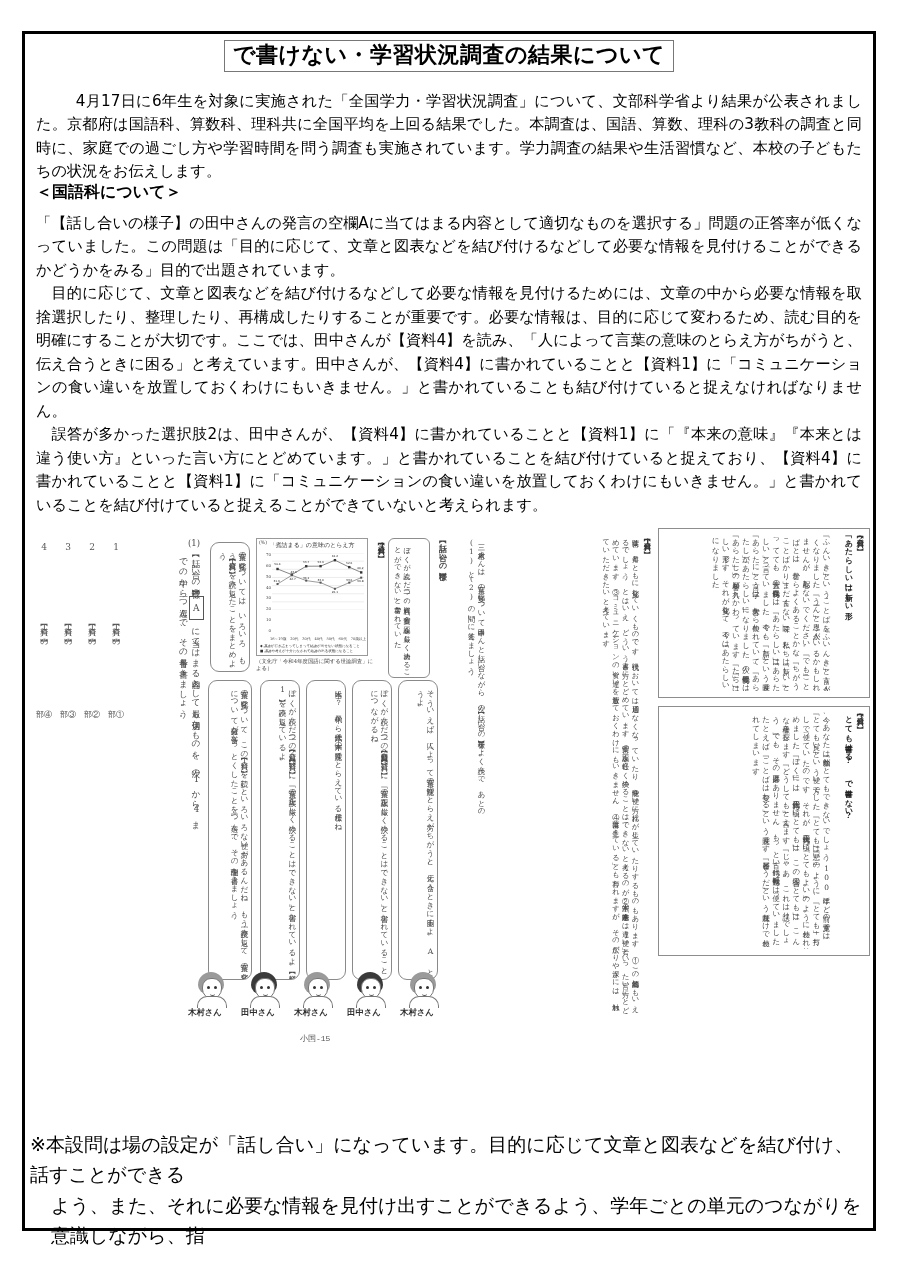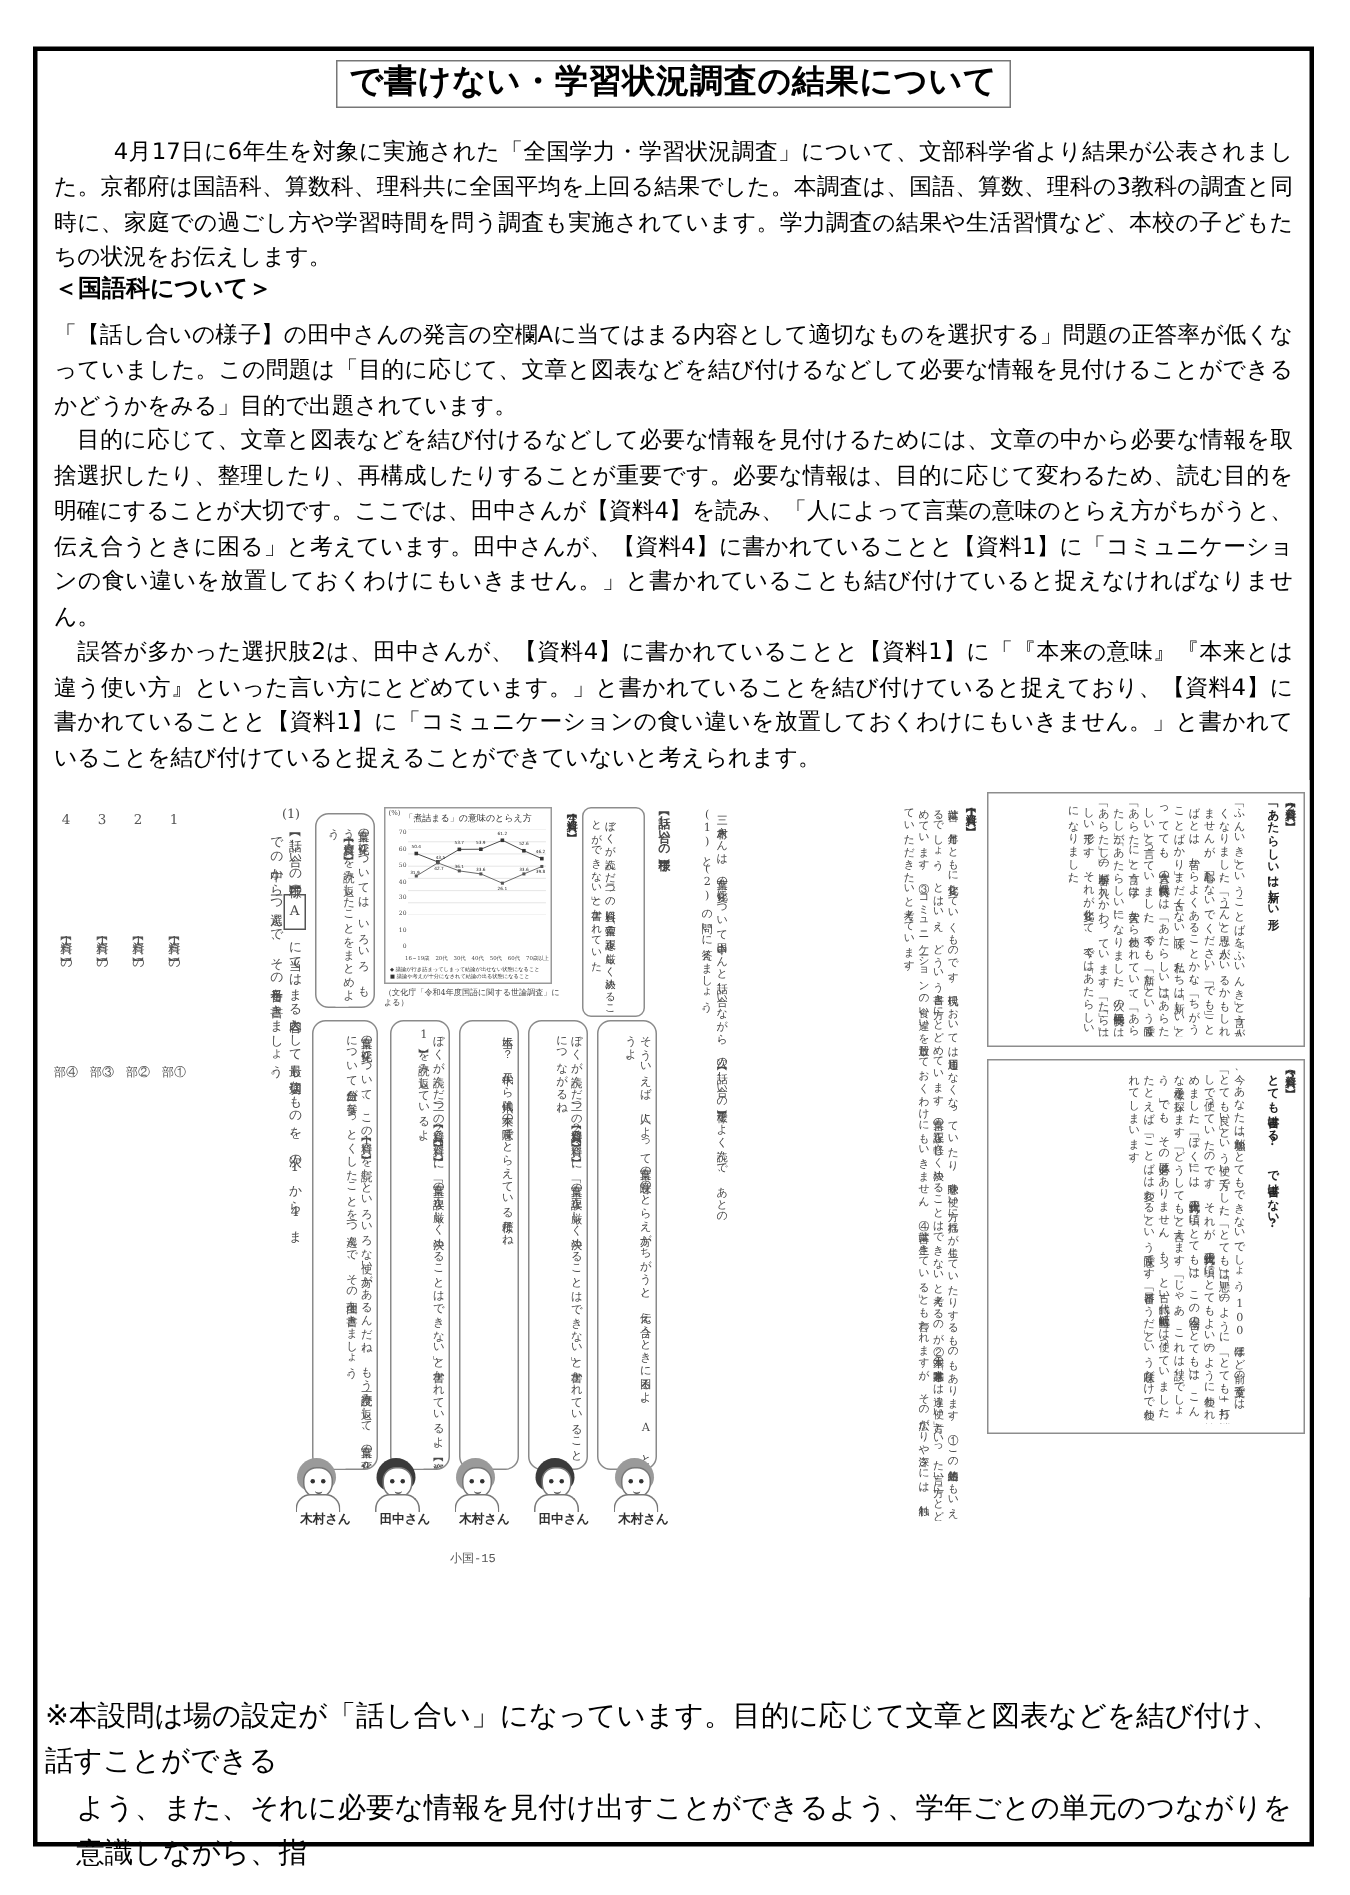--- a/index.html
+++ b/index.html
@@ -114,21 +114,21 @@
     content:"";position:absolute;bottom:-7px;left:12px;
     width:0;height:0;border-left:5px solid transparent;
     border-right:5px solid transparent;border-top:8px solid #fff;
   }
   .bubble:before{
     content:"";position:absolute;bottom:-9px;left:11px;
     width:0;height:0;border-left:6px solid transparent;
     border-right:6px solid transparent;border-top:9px solid #8a8a8a;
   }
   
-  .person{position:absolute;width:46px;text-align:right;}
+  .person{position:absolute;width:46px;text-align:left;}
   .avatar{width:30px;height:34px;margin:0 auto;position:relative;}
   .hair{
     position:absolute;left:2px;top:0;width:26px;height:22px;
     background:#9a9a9a;border-radius:13px 13px 9px 9px;
   }
   .hair.dark{background:#3a3a3a;}
   .face{
     position:absolute;left:6px;top:6px;width:18px;height:19px;
     background:#fff;border:1px solid #777;border-radius:9px 9px 10px 10px;
   }

